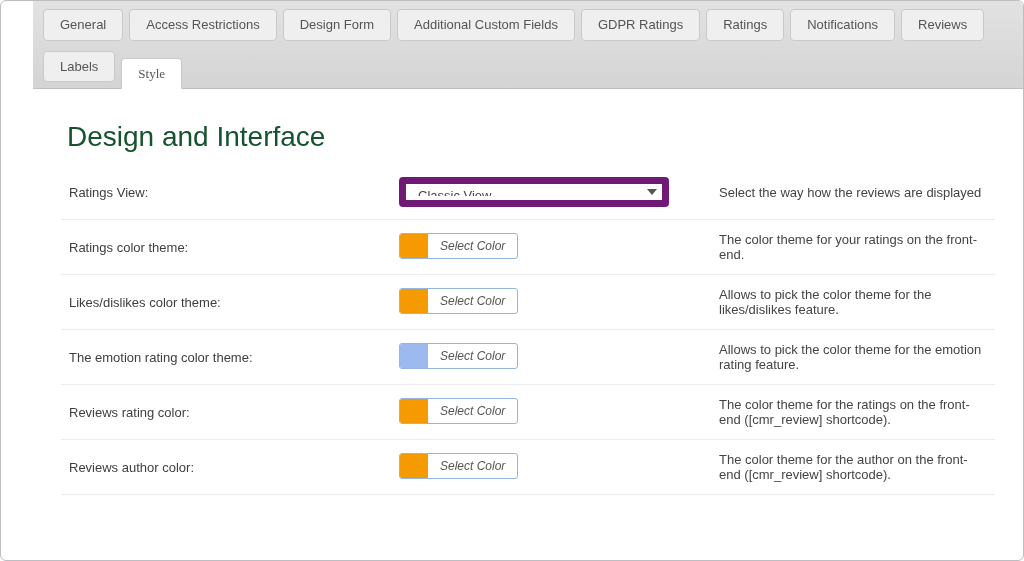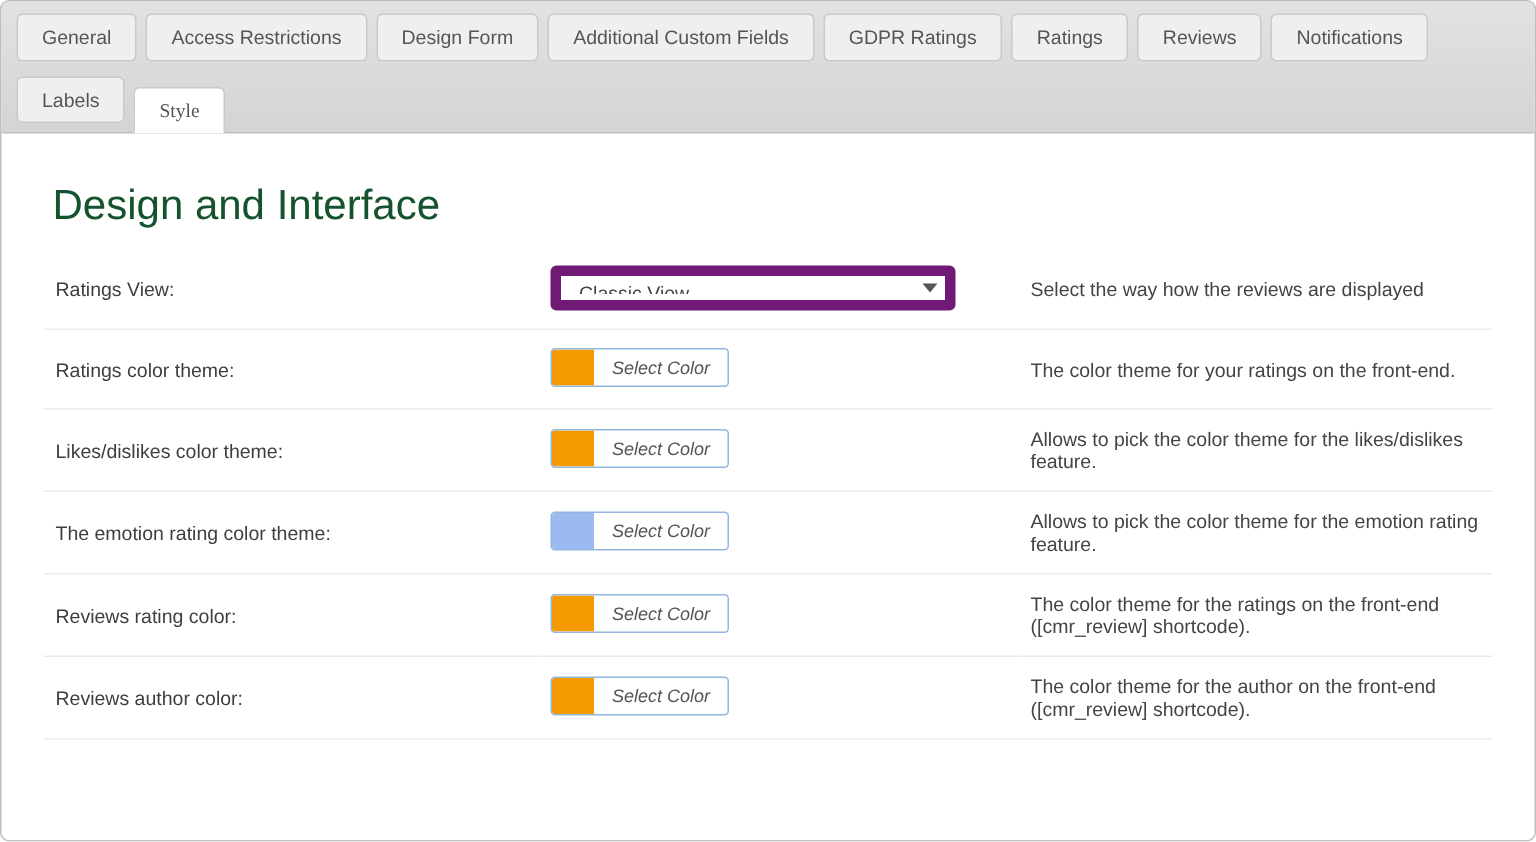--- a/index.html
+++ b/index.html
@@ -11,20 +11,21 @@
     background: #fff;
   }
   .panel {
     width: 1024px;
     height: 561px;
     border: 1px solid #bcbec2;
     border-radius: 6px;
     background: #fff;
     position: relative;
     overflow: hidden;
+    padding-left: 32px;
   }
   .tabbar {
     background: linear-gradient(#e2e2e2, #d4d4d4);
     border-bottom: 1px solid #bcbec2;
     padding: 8px 10px 0 10px;
     display: flex;
     flex-wrap: wrap;
     gap: 6px;
     row-gap: 4px;
     align-items: flex-end;
@@ -145,22 +146,22 @@
 
 <div class="panel">
 
   <div class="tabbar">
     <div class="tab">General</div>
     <div class="tab">Access Restrictions</div>
     <div class="tab">Design Form</div>
     <div class="tab">Additional Custom Fields</div>
     <div class="tab">GDPR Ratings</div>
     <div class="tab">Ratings</div>
+    <div class="tab">Notifications</div>
     <div class="tab">Reviews</div>
-    <div class="tab">Notifications</div>
     <div class="tab">Labels</div>
     <div class="tab active">Style</div>
   </div>
 
   <div class="content">
     <h2 class="section-title">Design and Interface</h2>
 
     <table class="form">
 
       <tbody>

